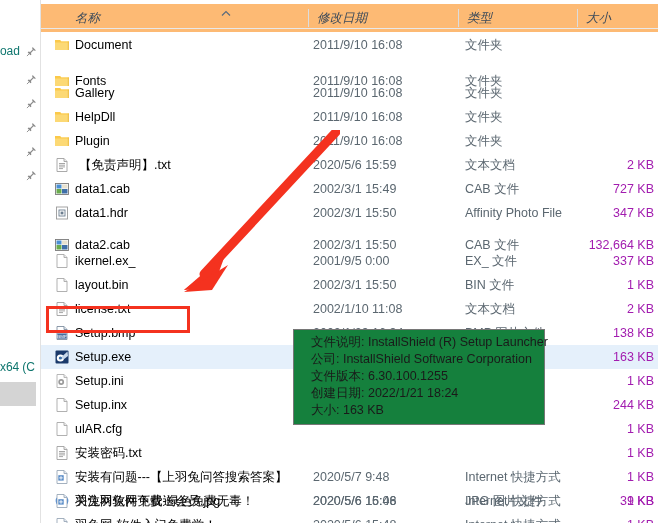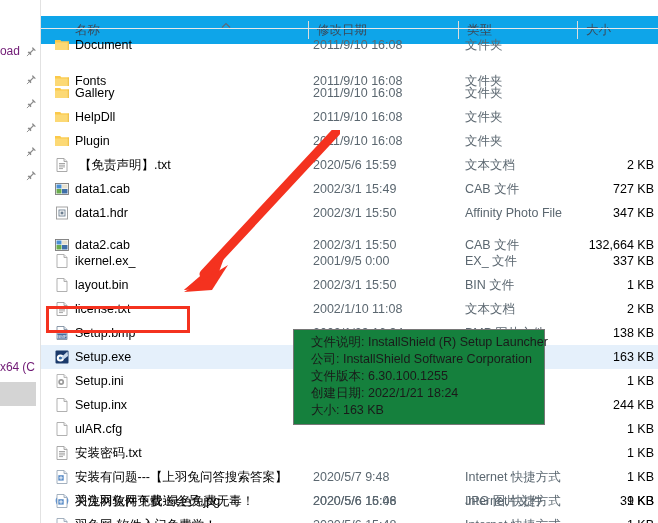--- a/index.html
+++ b/index.html
@@ -26,21 +26,21 @@
   }
   #nav-divider {
     position: absolute;
     left: 40px; top: 0;
     width: 1px; height: 523px;
     background: #e2e2e2;
   }
   .nav-label {
     position: absolute;
     font-size: 12px;
-    color: #701a75;
+    color: #0f766e;
     white-space: nowrap;
     letter-spacing: -0.1px;
   }
   .pin-icon {
     position: absolute;
     width: 11px; height: 11px;
     color: #808080;
     font-size: 11px;
     line-height: 11px;
   }
@@ -48,23 +48,24 @@
   #nav-gray-block {
     position: absolute;
     left: 0; top: 382px;
     width: 36px; height: 24px;
     background: #d4d4d4;
   }
 
   
   #col-header {
     position: absolute;
-    left: 41px; top: 16px;
+    left: 41px; top: 4px;
     width: 617px; height: 28px;
-    background: #0ea5e9;
+    background: #fdba74;
+    font-style: italic;
   }
   .hdr-cell {
     position: absolute;
     top: 0;
     height: 28px;
     line-height: 28px;
     font-size: 12.5px;
     color: #3b4a5a;
     white-space: nowrap;
   }
@@ -127,21 +128,21 @@
     color: #5b6770;
     white-space: nowrap;
   }
   .cell-size {
     position: absolute;
     left: 470px; top: 0;
     width: 143px;
     height: 24px;
     line-height: 24px;
     font-size: 12.5px;
-    color: #000000;
+    color: #a21caf;
     text-align: right;
     white-space: nowrap;
   }
   .icon-box {
     position: absolute;
     left: 13px; top: 4px;
     width: 16px; height: 16px;
   }
   .icon-box svg { display: block; }
 

